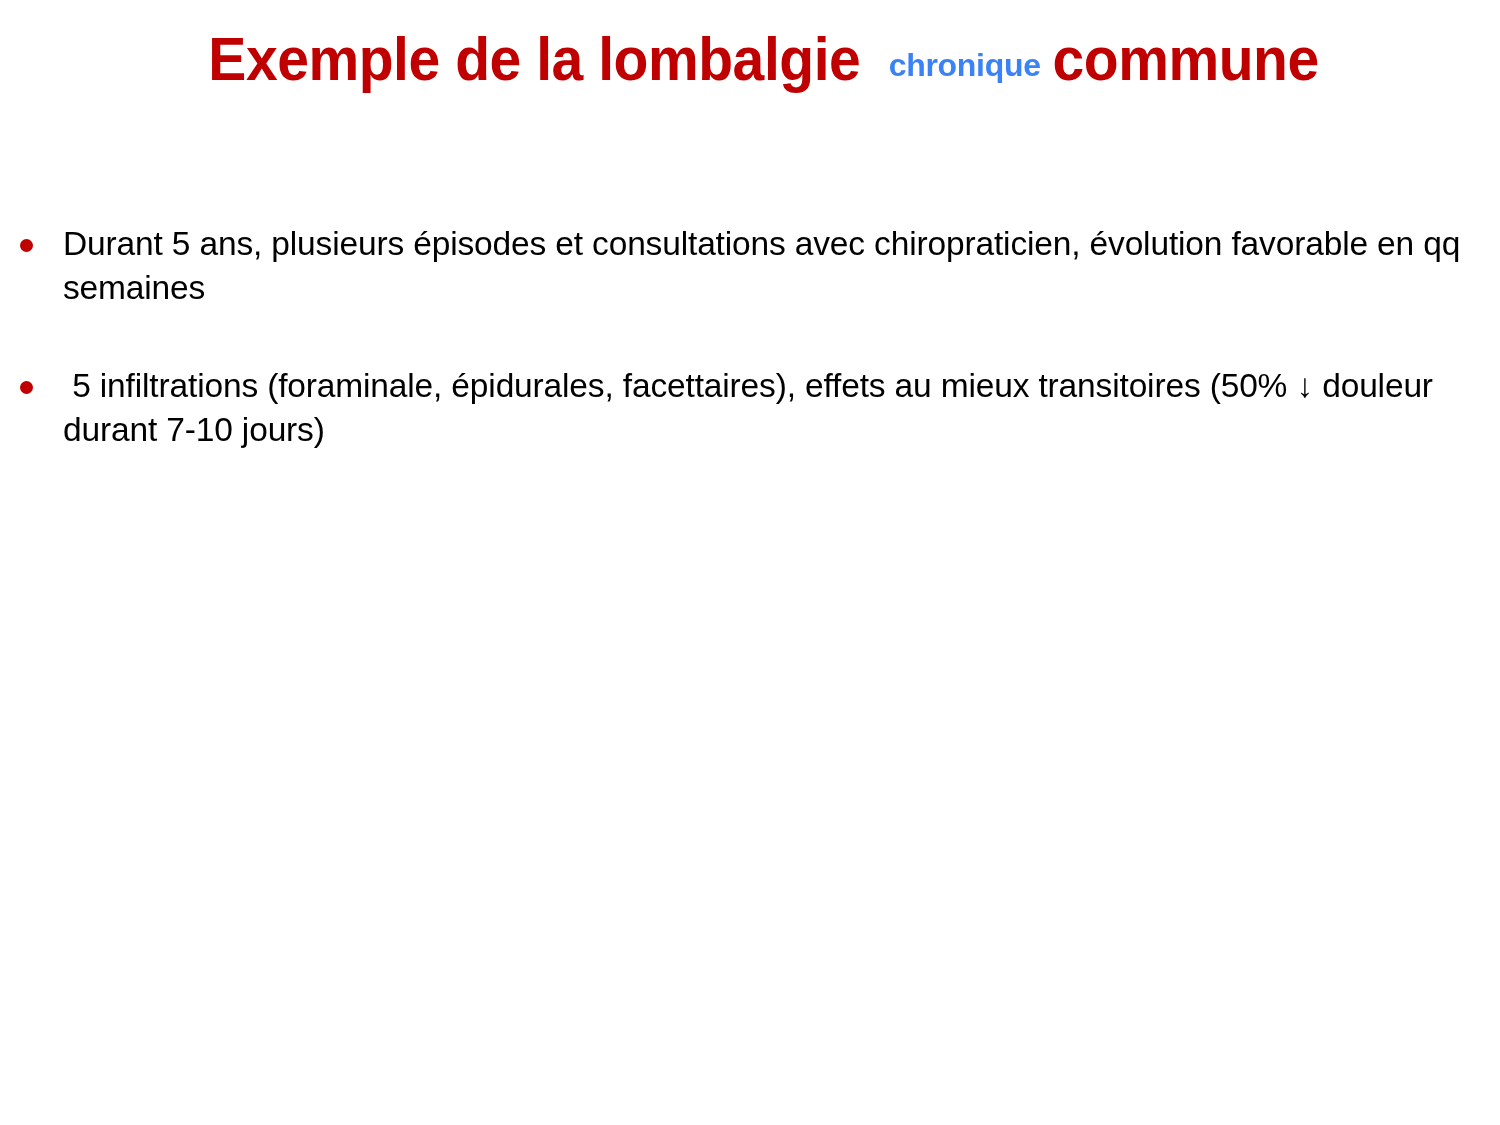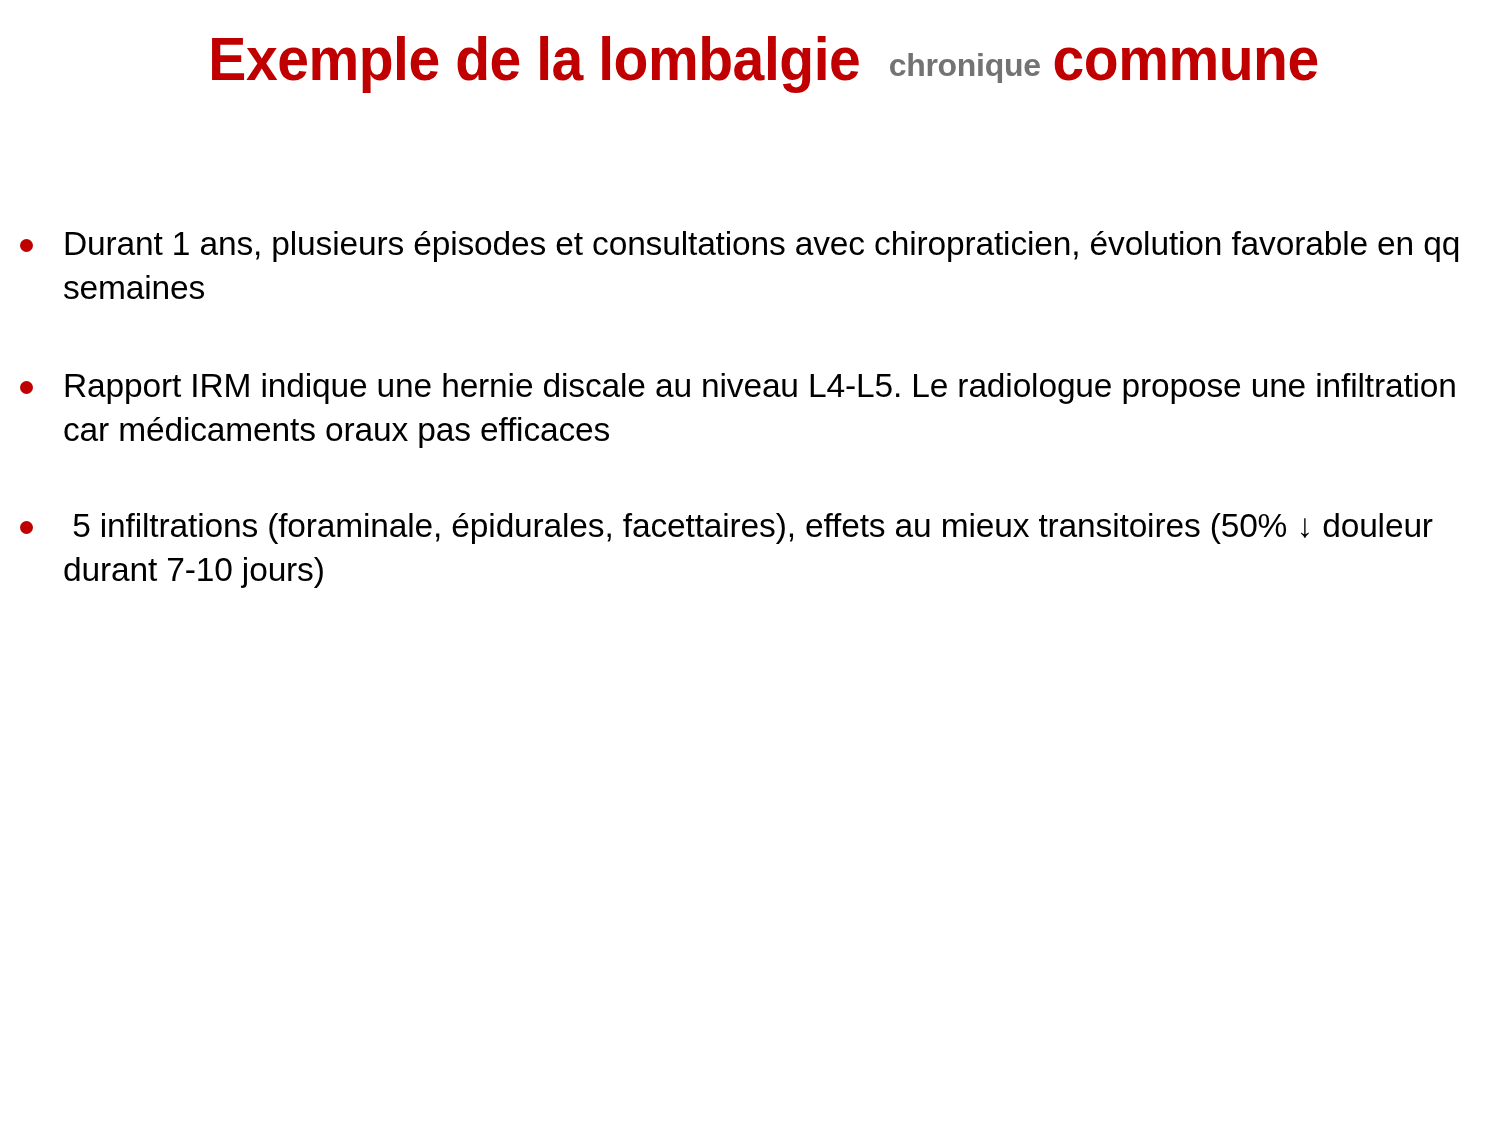--- a/index.html
+++ b/index.html
@@ -41,21 +41,21 @@
     color: #C00000;
     letter-spacing: -0.5px;
     transform: scaleX(0.92);
     display: inline-block;
     transform-origin: center center;
   }
   .title-small {
     font-family: "Liberation Sans", sans-serif;
     font-weight: bold;
     font-size: 32px;
-    color: #737373;
+    color: #3b82f6;
     letter-spacing: -0.3px;
     vertical-align: 4px;
   }
 
   
   .body-block {
     position: absolute;
     left: 0px;
     top: 222px;
     width: 1500px;
@@ -103,28 +103,24 @@
 <div class="slide">
 
   <div class="title-block">
     <span class="title-main">Exemple de la lombalgie </span><span class="title-small">chronique</span><span class="title-main"> commune</span>
   </div>
 
   <div class="body-block">
 
     <div class="bullet-row" id="row-0">
       <span class="bullet-dot"></span>
-      <div class="bullet-text">Durant 1 ans, plusieurs épisodes et consultations avec chiropraticien, évolution favorable en qq semaines</div>
+      <div class="bullet-text">Durant 5 ans, plusieurs épisodes et consultations avec chiropraticien, évolution favorable en qq semaines</div>
     </div>
 
 
-    <div class="bullet-row" id="row-2">
-      <span class="bullet-dot"></span>
-      <div class="bullet-text">Rapport IRM indique une hernie discale au niveau L4-L5. Le radiologue propose une infiltration car médicaments oraux pas efficaces</div>
-    </div>
 
     <div class="bullet-row" id="row-3">
       <span class="bullet-dot"></span>
       <div class="bullet-text"> 5 infiltrations (foraminale, épidurales, facettaires), effets au mieux transitoires (50% ↓ douleur durant 7-10 jours)</div>
     </div>
 
   </div>
 
 </div>
 

